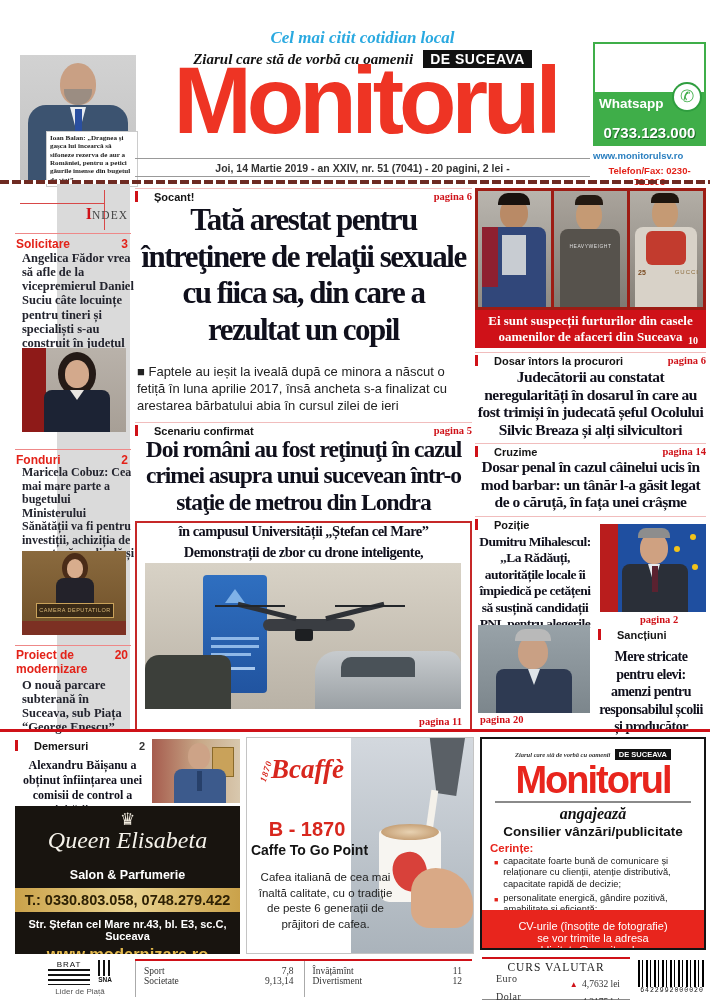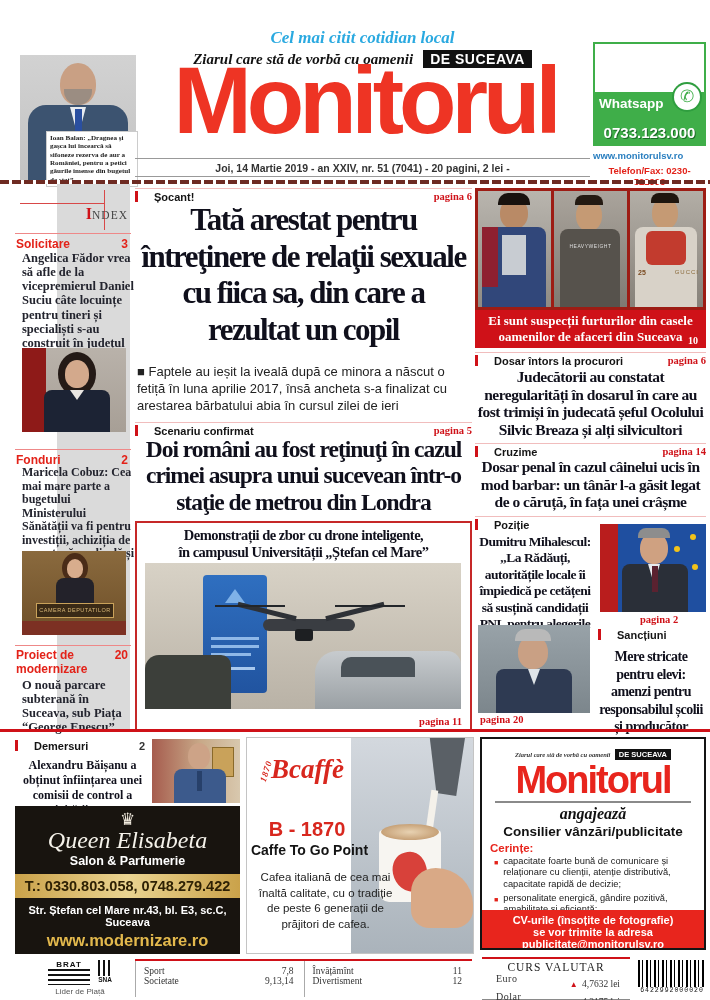--- a/index.html
+++ b/index.html
@@ -131,22 +131,22 @@
 <div class="abs lblrow" style="left:135px;top:422px;width:337px">
   <span class="lbl">
       <span class="tick"></span>
     <span>Scenariu confirmat</span>
     </span>
   <span class="pg">pagina 5</span>
 </div>
 <div class="abs hl" style="left:135px;top:436px;width:337px;font-size:23.5px;line-height:1.12;letter-spacing:-1px">Doi români au fost reţinuţi în cazul crimei asupra unui sucevean într-o staţie de metrou din Londra</div>
 
 <div class="abs" style="left:135px;top:521px;width:337px;height:210px;border:2.5px solid #c62828;background:#fff;box-sizing:border-box">
+  <div class="hl" style="font-size:14.5px">în campusul Universității „Ștefan cel Mare”</div>
   <div class="hl" style="margin-top:4px;font-size:14.5px">Demonstrații de zbor cu drone inteligente,</div>
-  <div class="hl" style="font-size:14.5px">în campusul Universității „Ștefan cel Mare”</div>
   <div class="photo" style="left:8px;top:40px;width:316px;height:146px;background:linear-gradient(#d8d2c6,#b9b2a6)">
     <div class="abs" style="left:58px;top:12px;width:64px;height:118px;border-radius:4px;background:linear-gradient(#2f6fc0,#2154a0)">
       <div style="position:absolute;left:22px;top:14px;width:20px;height:14px;background:#7fb2e8;clip-path:polygon(50% 0,100% 100%,0 100%)"></div>
       <div style="position:absolute;left:8px;top:62px;width:48px;height:3px;background:#8fb8e8"></div>
       <div style="position:absolute;left:8px;top:70px;width:48px;height:3px;background:#8fb8e8"></div>
       <div style="position:absolute;left:8px;top:78px;width:40px;height:3px;background:#8fb8e8"></div>
       <div style="position:absolute;left:8px;top:92px;width:44px;height:3px;background:#a8c8ee"></div>
     </div>
     <div class="abs" style="left:118px;top:56px;width:92px;height:12px;border-radius:6px;background:#3a3d42"></div>
     <div class="abs" style="left:92px;top:46px;width:60px;height:5px;background:#2e3136;transform:rotate(14deg)"></div>
@@ -255,21 +255,21 @@
 <div class="photo" style="left:152px;top:739px;width:88px;height:64px;background:linear-gradient(90deg,#a65c4e,#c8a988 55%,#d8c8ae)">
   <div class="abs" style="right:6px;top:8px;width:20px;height:28px;background:#c9a25a;border:1px solid #8a6a2a"></div>
   <div class="head" style="left:36px;top:4px;width:22px;height:26px;background:#cda387"></div>
   <div class="torso" style="left:22px;top:30px;width:52px;height:34px;background:#3c5a8c"></div>
   <div class="abs" style="left:45px;top:32px;width:5px;height:20px;background:#27406a"></div>
 </div>
 
 <div class="abs" style="left:15px;top:806px;width:225px;height:148px;background:#18140f;text-align:center;overflow:hidden">
   <div style="color:#f2ecdf;font-size:17px;line-height:1;margin-top:5px">♛</div>
   <div class="serif" style="color:#f5f2ea;font-style:italic;font-size:24px;line-height:1.05">Queen Elisabeta</div>
-  <div style="color:#fff;font-weight:bold;font-size:12.5px;margin-top:1px">Salon &amp; Parfumerie</div>
+  <div style="color:#fff;font-weight:bold;font-size:12.5px;margin-top:15px">Salon &amp; Parfumerie</div>
   <div style="margin-top:6px;background:linear-gradient(90deg,#caa24a,#ead491,#caa24a);color:#2e2104;
               font-weight:800;font-size:14.5px;padding:4px 0">T.: 0330.803.058, 0748.279.422</div>
   <div style="color:#fff;font-weight:bold;font-size:11px;margin-top:6px">Str. Ștefan cel Mare nr.43, bl. E3, sc.C, Suceava</div>
   <div style="color:#e3b94d;font-weight:800;font-size:16.5px;margin-top:3px">www.modernizare.ro</div>
 </div>
 
 <div class="abs" style="left:246px;top:737px;width:228px;height:217px;background:#fff;border:1px solid #c4c4c4;box-sizing:border-box;overflow:hidden">
   <div class="photo" style="right:0;top:0;left:auto;width:122px;height:215px;background:linear-gradient(#d3d8de,#aab3bb)">
     <div class="abs" style="right:8px;top:0;width:44px;height:58px;background:#5a6066;clip-path:polygon(20% 0,100% 0,80% 100%,35% 95%)"></div>
     <div class="abs" style="right:38px;top:52px;width:7px;height:48px;background:#f4f1ea;transform:rotate(8deg)"></div>
@@ -308,30 +308,30 @@
       </div>
     <div class="ad-bullet">
         <span>cunoștințe operare PC</span>
       </div>
     <div class="ad-bullet">
         <span>experiența într-un post similar constituie un avantaj;</span>
       </div>
 
   </div>
   <div style="position:absolute;left:0;bottom:0;width:100%;height:38px;background:#e8251d;color:#fff;
-              text-align:center;font-size:11px;font-weight:bold;padding-top:4px;box-sizing:border-box">
+              text-align:center;font-size:11px;font-weight:normal;padding-top:10px;box-sizing:border-box">
     <div>CV-urile (însoțite de fotografie)</div>
     <div>se vor trimite la adresa publicitate@monitorulsv.ro</div>
   </div>
 </div>
 
 <div class="abs" style="left:30px;top:960px;width:100px;text-align:center">
   <div style="display:flex;justify-content:center;gap:8px;align-items:flex-start">
     <div>
-      <div style="font-size:8px;font-weight:700;letter-spacing:1px">BRAT</div>
+      <div style="font-size:8px;font-weight:400;letter-spacing:1px">BRAT</div>
       <div style="width:42px;height:16px;background:repeating-linear-gradient(#111 0 2px,#fff 2px 5px)"></div>
     </div>
     <div>
       <div style="width:14px;height:16px;background:repeating-linear-gradient(90deg,#111 0 2px,#fff 2px 5px)"></div>
       <div style="font-size:6.5px;font-weight:800">SNA</div>
     </div>
   </div>
   <div style="font-size:8px;color:#555;margin-top:2px">Lider de Piață</div>
 </div>
 

